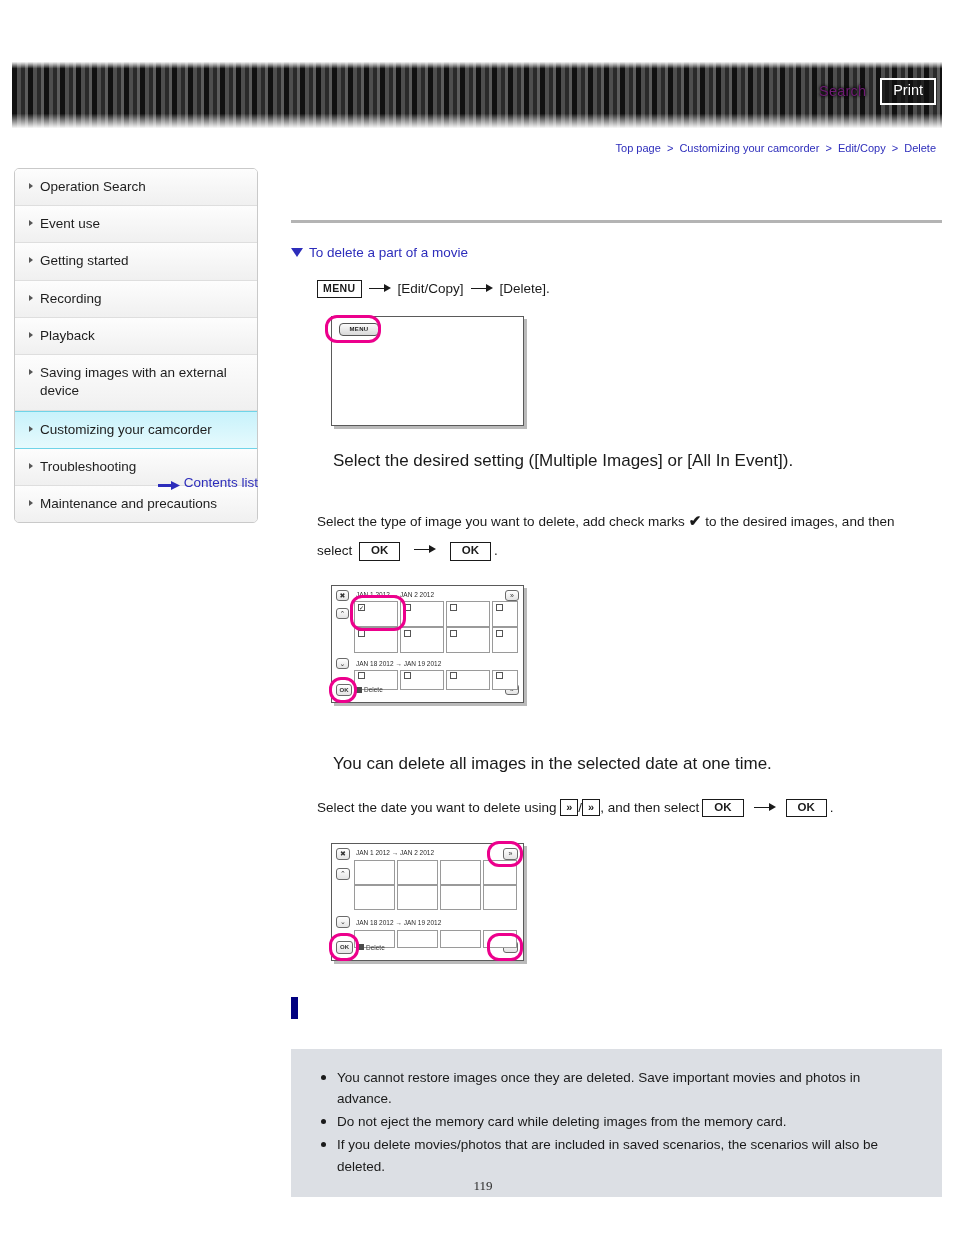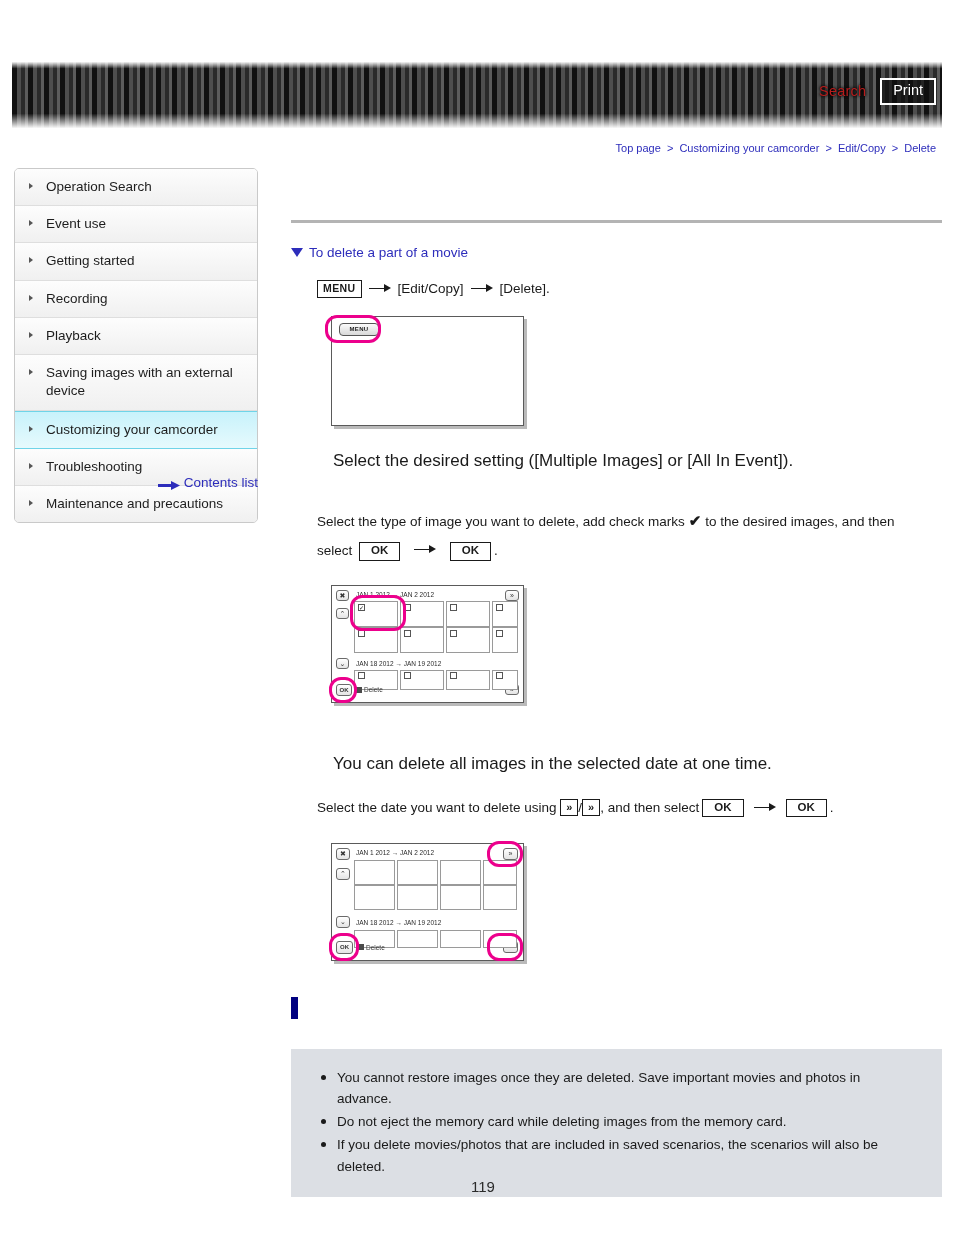--- a/index.html
+++ b/index.html
@@ -33,21 +33,21 @@
          #2a2a2a 9px, #2a2a2a 13px,
          #5c5c5c 13px, #5c5c5c 16px);
   }
   .header-actions {
     position: absolute;
     right: 18px; top: 78px;
     display: flex; align-items: center; gap: 14px;
     z-index: 5;
   }
   .search-link {
-    color: #b91c1c;
+    color: #701a75;
     font-size: 14.5px;
     letter-spacing: .2px;
     text-decoration: none;
     cursor: pointer;
     text-shadow: 0 0 3px #000, 0 0 3px #000;
   }
   .print-btn {
     color: #ffffff;
     font-size: 14.5px;
     padding: 3px 11px 4px 11px;
@@ -74,21 +74,21 @@
     left: 14px; top: 168px;
     width: 244px;
     background: linear-gradient(to bottom, #fbfbfb 0%, #f2f2f2 100%);
     border: 1px solid #c9c9c9;
     border-radius: 5px;
     overflow: hidden;
   }
   .nav-item {
     display: flex;
     align-items: flex-start;
-    gap: 13px;
+    gap: 7px;
     padding: 9px 12px 9px 14px;
     font-size: 13.5px;
     color: #1d1d1d;
     border-bottom: 1px solid #dedede;
     cursor: pointer;
     line-height: 1.35;
     background: linear-gradient(to bottom, #fdfdfd 0%, #f0f0f0 100%);
   }
   .nav-item:last-child { border-bottom: none; }
   .nav-item.active {
@@ -305,22 +305,23 @@
     width: 5px; height: 5px;
     border-radius: 50%;
     background: #1a1a1a;
   }
 
   .page-num {
     position: absolute;
     left: 12px; right: 0;
     top: 1178px;
     text-align: center;
-    font-size: 15px;
+    font-size: 13px;
     color: #2b2b2b;
+    font-family: Liberation Serif, serif;
   }
 </style>
 </head>
 <body>
 
 <div class="header-band"></div>
 <div class="header-actions">
   <a class="search-link">Search</a>
   <div class="print-btn">Print</div>
 </div>

